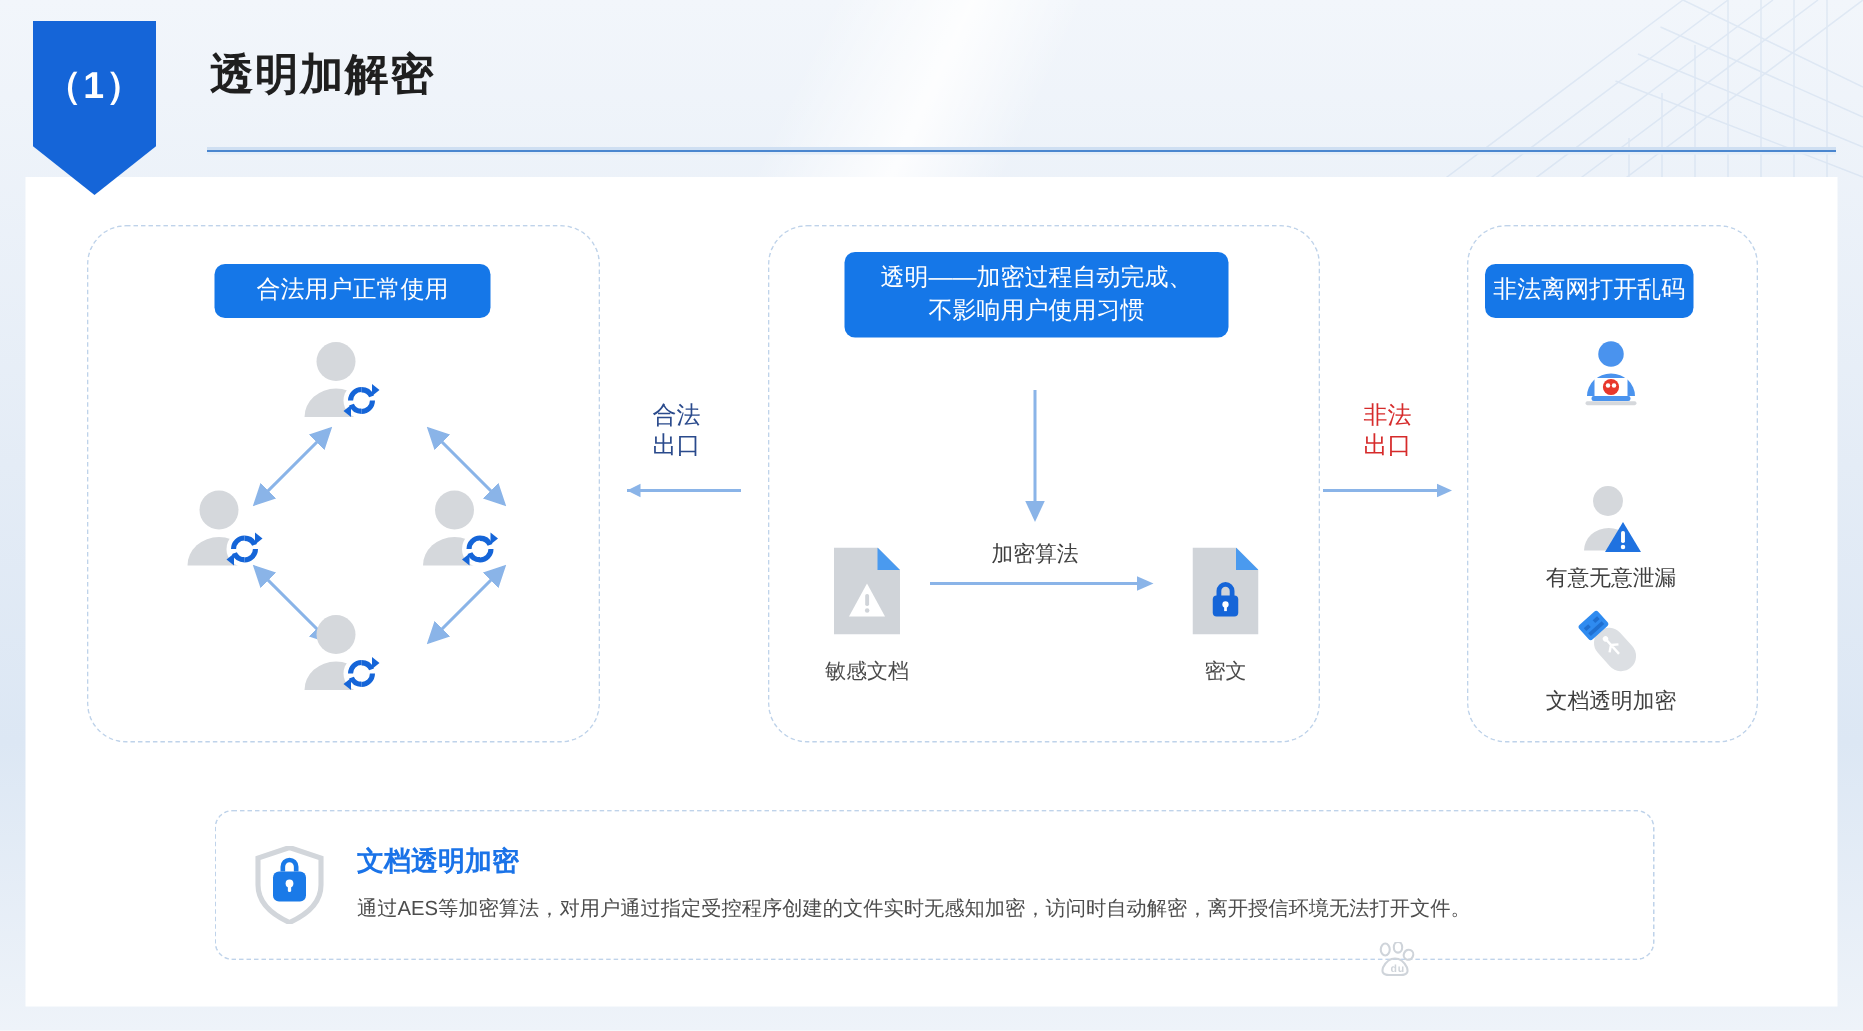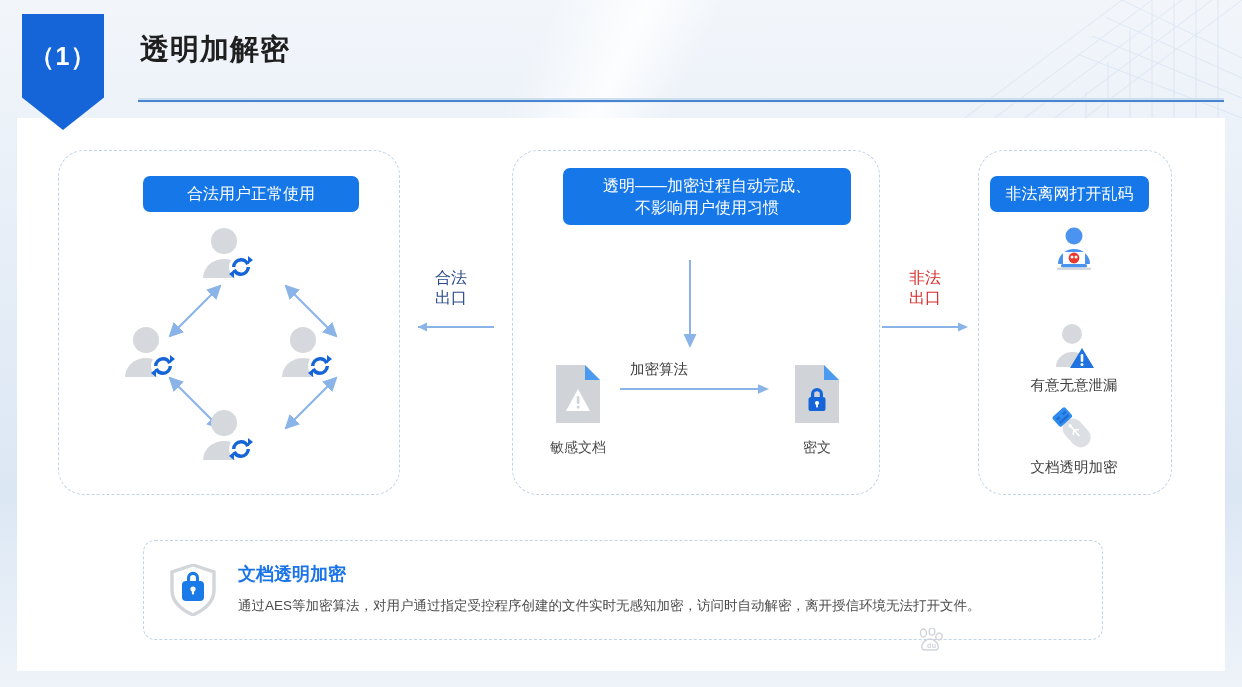--- a/index.html
+++ b/index.html
@@ -57,46 +57,46 @@
     position:absolute;border:1px dashed #bfd3ea;border-radius:26px;
     background:#fff;
   }
   #panel-left{left:58px;top:150px;width:340px;height:343px;}
   #panel-mid{left:512px;top:150px;width:366px;height:343px;}
   #panel-right{left:978px;top:150px;width:192px;height:343px;}
 
   .badge{
     position:absolute;background:#1577e8;color:#fff;border-radius:7px;
     font-size:16px;line-height:1.35;text-align:center;
-    padding:7px 30px;white-space:pre-line;font-weight:400;
+    padding:7px 14px;white-space:pre-line;font-weight:400;
   }
   #badge-left{left:143px;top:176px;width:156px;}
   #badge-mid{left:563px;top:168px;width:228px;}
-  #badge-right{left:990px;top:176px;width:139px;padding:7px 10px;}
+  #badge-right{left:990px;top:176px;width:139px;padding:7px 0;}
 
   
   .person{position:absolute;width:62px;height:62px;}
   #p-top{left:197px;top:226px;}
   #p-left{left:119px;top:325px;}
   #p-right{left:276px;top:325px;}
   #p-bottom{left:197px;top:408px;}
 
   .diamond-arrow{position:absolute;}
 
   
   #down-arrow{position:absolute;left:673px;top:260px;width:34px;height:90px;}
   #doc-plain{position:absolute;left:556px;top:365px;width:44px;height:58px;}
   #doc-cipher{position:absolute;left:795px;top:365px;width:44px;height:58px;}
   .doc-label{
     position:absolute;font-size:14px;color:#4a4a4a;text-align:center;width:120px;
   }
   #label-plain{left:518px;top:439px;}
   #label-cipher{left:757px;top:439px;}
   #algo-label{
-    position:absolute;left:630px;top:360px;width:120px;
+    position:absolute;left:630px;top:360px;width:120px;text-align:center;
     font-size:14.5px;color:#3f3f3f;
   }
   #algo-arrow{position:absolute;left:620px;top:382px;width:150px;height:14px;}
 
   
   .flow{position:absolute;text-align:center;width:90px;}
   .flow .txt{font-size:16px;line-height:1.25;font-weight:400;}
   #flow-legal{left:406px;top:268px;}
   #flow-legal .txt{color:#2a4a8c;}
   #flow-illegal{left:880px;top:268px;}

